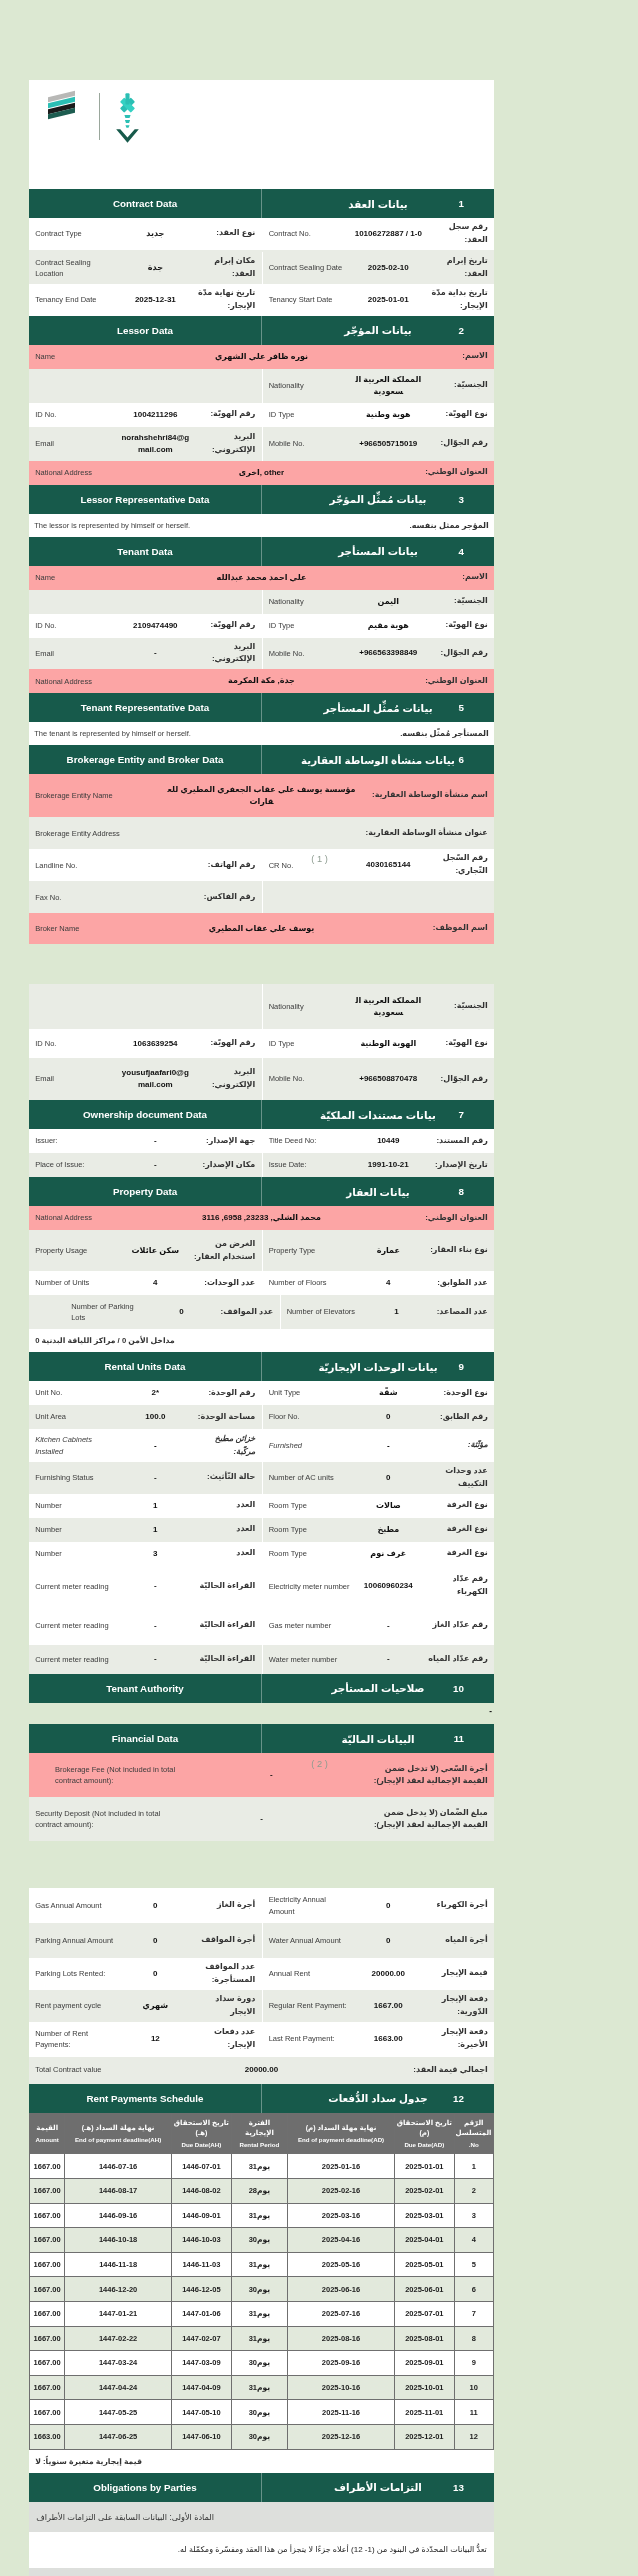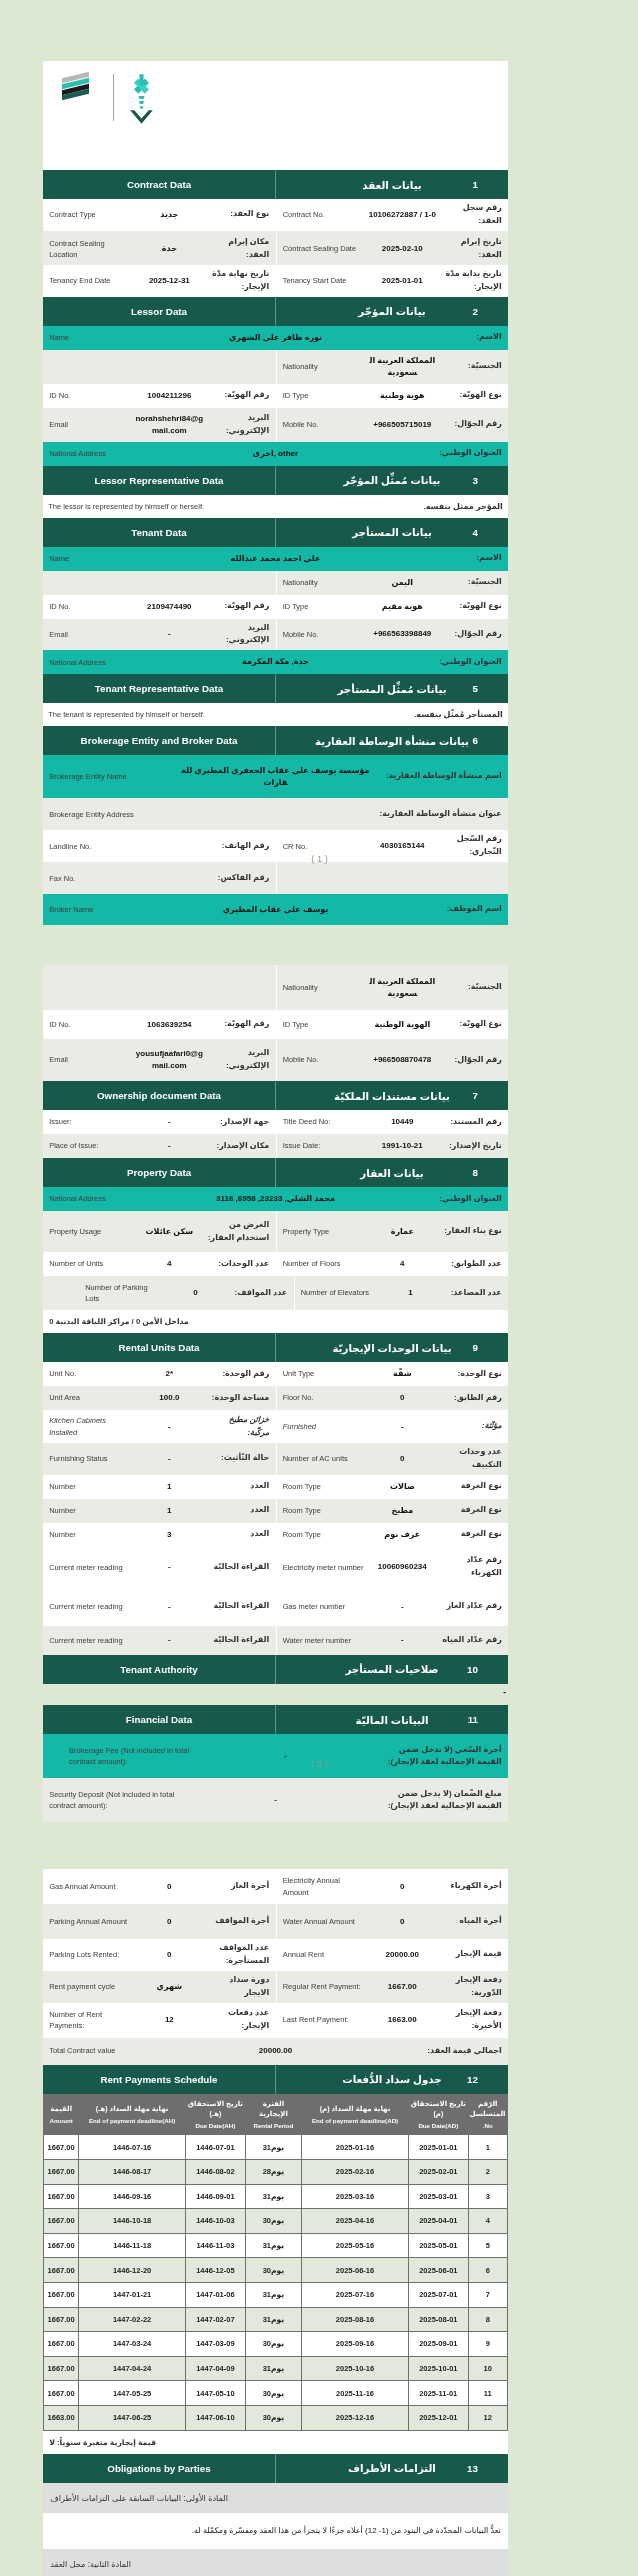--- a/index.html
+++ b/index.html
@@ -1,18 +1,18 @@
 <!DOCTYPE html>
 <html lang="en" style="font-size:8.2px"><head>
 <meta charset="utf-8">
 <style>
   html,body{margin:0;padding:0;}
   body{width:639px;height:2713px;position:relative;background:#dce8d2;
        font-family:"Liberation Sans","DejaVu Sans",sans-serif;color:#222;}
-  .page{position:absolute;left:43px;width:465px;background:transparent;}
+  .page{position:absolute;left:29px;width:465px;background:transparent;margin-top:19px;}
   #page-1{top:61px;} #page-2{top:965px;} #page-3{top:1869px;}
   .block{background:#fff;}
   
   .logo-block{min-height:109px;position:relative;padding:0;}
   .logo-row{display:flex;align-items:flex-start;padding:13.4px 10.3px 0 4.1px;}
   .ejar-logo{width:57px;text-align:center;}
   .chev{height:4.6px;margin:1px auto;width:27px;transform:skewY(-14deg);}
   .ejar-ar{font-size:7.7px;font-weight:700;color:#17594b;margin-top:4.1px;letter-spacing:1px;}
   .ejar-en{font-size:7.7px;font-weight:700;color:#111;letter-spacing:1.5px;}
   .vdiv{width:0.5px;background:#9aa79c;height:47px;margin:0 9.3px;}
@@ -32,21 +32,21 @@
   .sh-title-ar{font-size:10.3px;font-weight:700;direction:rtl;}
   .sh-num{position:absolute;right:30px;font-size:9.8px;font-weight:700;}
   
   .row{display:flex;min-height:24px;background:#fff;}
   .row.shade{background:#e9ece5;}
   .half{width:50%;display:grid;grid-template-columns:38% 33% 29%;align-items:center;padding:3.1px 4.1px;box-sizing:border-box;}
   .half.right{border-left:1px solid #fff;}
   .lbl-en{font-size:7.5px;color:#3c3c3c;text-align:left;padding-left:2.1px;line-height:1.5;}
   .val{font-size:8px;font-weight:700;color:#111;text-align:center;word-break:break-all;line-height:1.5;}
   .lbl-ar{font-size:8px;font-weight:600;color:#333;text-align:right;direction:rtl;padding-right:2.1px;line-height:1.6;}
-  .row-full{display:grid;grid-template-columns:29% 42% 29%;align-items:center;min-height:24px;background:#14b8a6;padding:3.1px 4.1px;box-sizing:border-box;}
+  .row-full{display:grid;grid-template-columns:29% 42% 29%;align-items:center;min-height:24px;background:#fca5a5;padding:3.1px 4.1px;box-sizing:border-box;}
   .row-full.shade{background:#e9ece5;}
   .text-row{display:flex;justify-content:space-between;align-items:center;min-height:23px;background:#fff;padding:2.1px 5.2px;box-sizing:border-box;}
   .text-row .en{font-size:7.5px;color:#3c3c3c;}
   .text-row .ar{font-size:8px;font-weight:600;color:#333;direction:rtl;}
   .note-right{display:flex;justify-content:flex-end;align-items:center;min-height:23px;background:#fff;padding:2.1px 6.2px;box-sizing:border-box;font-size:7.7px;font-weight:600;color:#333;direction:rtl;}
   .gap-dash{background:transparent;height:21.6px;position:relative;}
   .gap-dash span{position:absolute;right:2.1px;top:4.1px;font-weight:700;color:#111;}
   
   table.pay{width:100%;border-collapse:collapse;table-layout:fixed;}
   table.pay th,table.pay td{border:0.5px solid #6f6f6f;text-align:center;}

